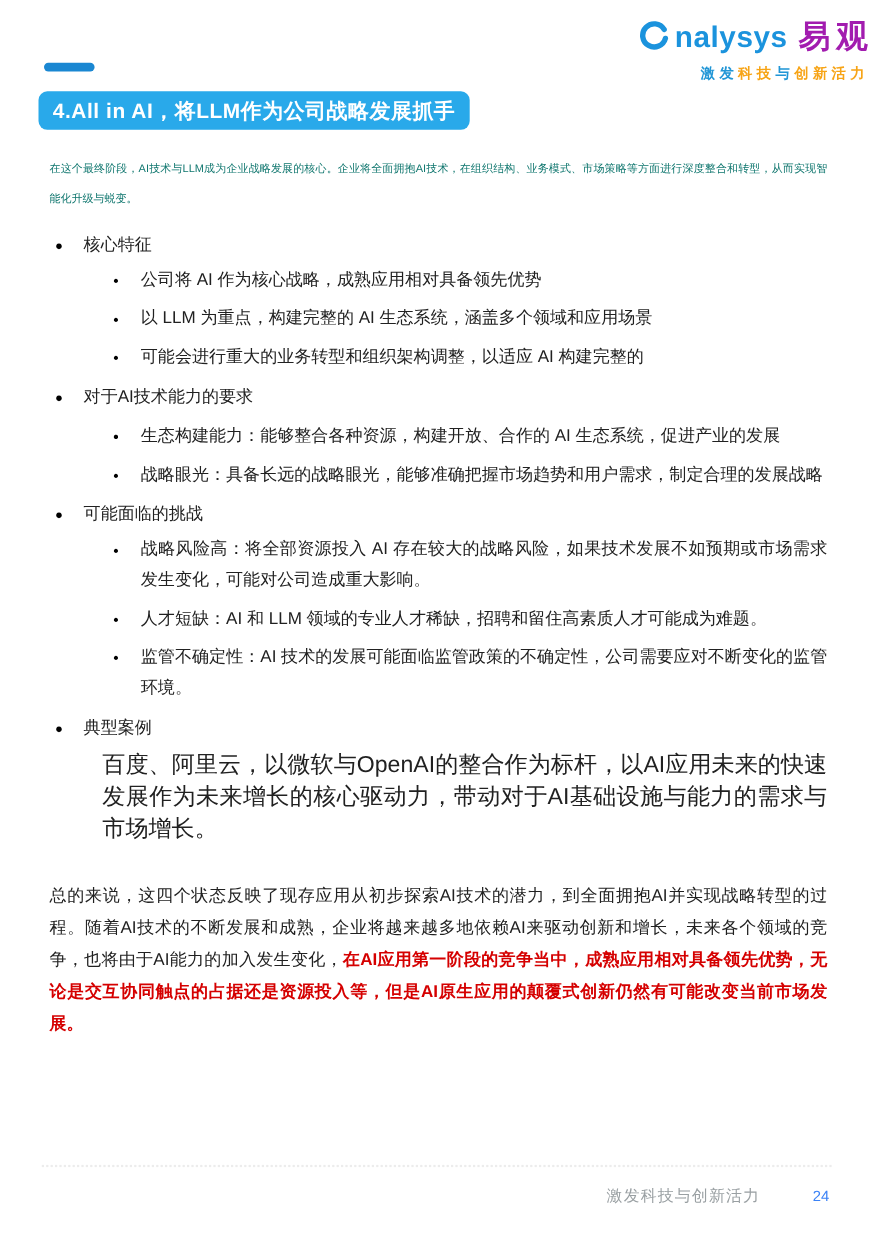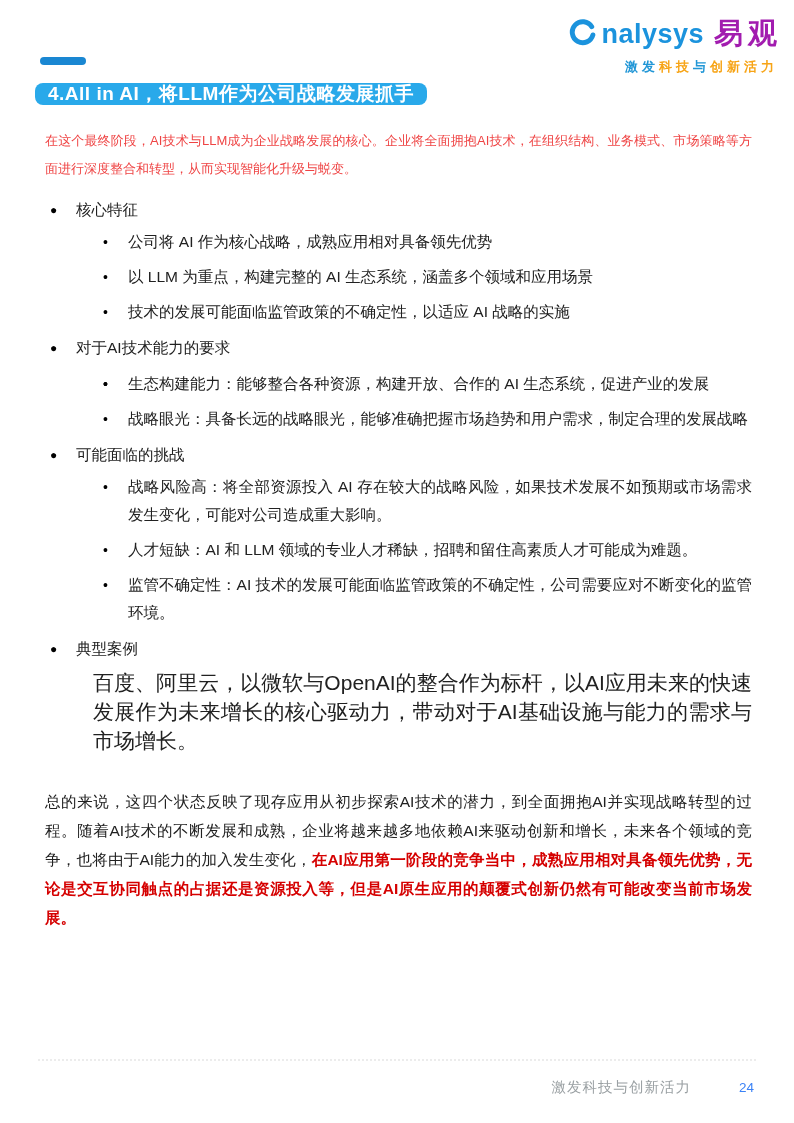--- a/index.html
+++ b/index.html
@@ -9,21 +9,21 @@
     position:relative; width:794px; height:1123px; margin:0 auto;
     background:#ffffff; overflow:hidden; color:#212121;
   }
 
   
   .top-dash {
     position:absolute; left:40px; top:57px; width:46px; height:8px;
     border-radius:4px; background:#1a87d2;
   }
   .logo {
-    position:absolute; top:14px; right:12px; text-align:right;
+    position:absolute; top:14px; right:0; text-align:right;
   }
   .logo-row {
     display:flex; align-items:center; justify-content:flex-end; gap:4px;
   }
   .logo-swoosh { display:inline-block; }
   .logo-en {
     color:#1b93dd; font-size:27px; font-weight:bold; letter-spacing:0.5px;
   }
   .logo-cn {
     color:#a21caf; font-size:29px; font-weight:bold; letter-spacing:5px; margin-left:6px;
@@ -31,29 +31,29 @@
   .logo-tagline {
     margin-top:4px; padding-right:4px;
     font-size:13px; font-weight:bold; letter-spacing:4px; white-space:nowrap;
   }
   .tag-blue { color:#2196d6; }
   .tag-orange { color:#f7a416; }
 
   
   .title-wrap { padding:83px 0 0 35px; }
   .title-badge {
-    display:inline-flex; align-items:center; height:22px; padding:0 13px;
+    display:inline-flex; align-items:center; height:35px; padding:0 13px;
     background:#29a9ea; border-radius:8px;
     color:#ffffff; font-size:19px; font-weight:bold; letter-spacing:0.5px;
   }
 
   
   .content { padding:0 42px 0 45px; }
   .para {
-    margin-top:22px; font-size:13px; line-height:28px; color:#ef4444;
+    margin-top:22px; font-size:10px; line-height:28px; color:#0f766e;
     text-align:justify;
   }
   ul.main-list { list-style:none; margin-top:12px; }
   li.main-item { margin-top:2px; }
   .main-heading {
     position:relative; padding-left:31px; font-size:15.5px; line-height:30px;
   }
   .main-heading .dot {
     position:absolute; left:5px; top:0; font-size:12px; line-height:30px; color:#000;
   }
@@ -119,21 +119,21 @@
     <ul class="main-list">
 
       <li class="main-item">
         <div class="main-heading">
           <span class="dot">●</span>
           <span>核心特征</span>
         </div>
         <ul class="sub-list">
           <li class="sub-item"><span class="dot">•</span><span>公司将 AI 作为核心战略，成熟应用相对具备领先优势</span></li>
           <li class="sub-item"><span class="dot">•</span><span>以 LLM 为重点，构建完整的 AI 生态系统，涵盖多个领域和应用场景</span></li>
-          <li class="sub-item"><span class="dot">•</span><span>技术的发展可能面临监管政策的不确定性，以适应 AI 战略的实施</span></li>
+          <li class="sub-item"><span class="dot">•</span><span>可能会进行重大的业务转型和组织架构调整，以适应 AI 构建完整的</span></li>
         </ul>
       </li>
 
       <li class="main-item">
         <div class="main-heading">
           <span class="dot">●</span>
           <span>对于AI技术能力的要求</span>
         </div>
         <ul class="sub-list">
           <li class="sub-item"><span class="dot">•</span></li>

